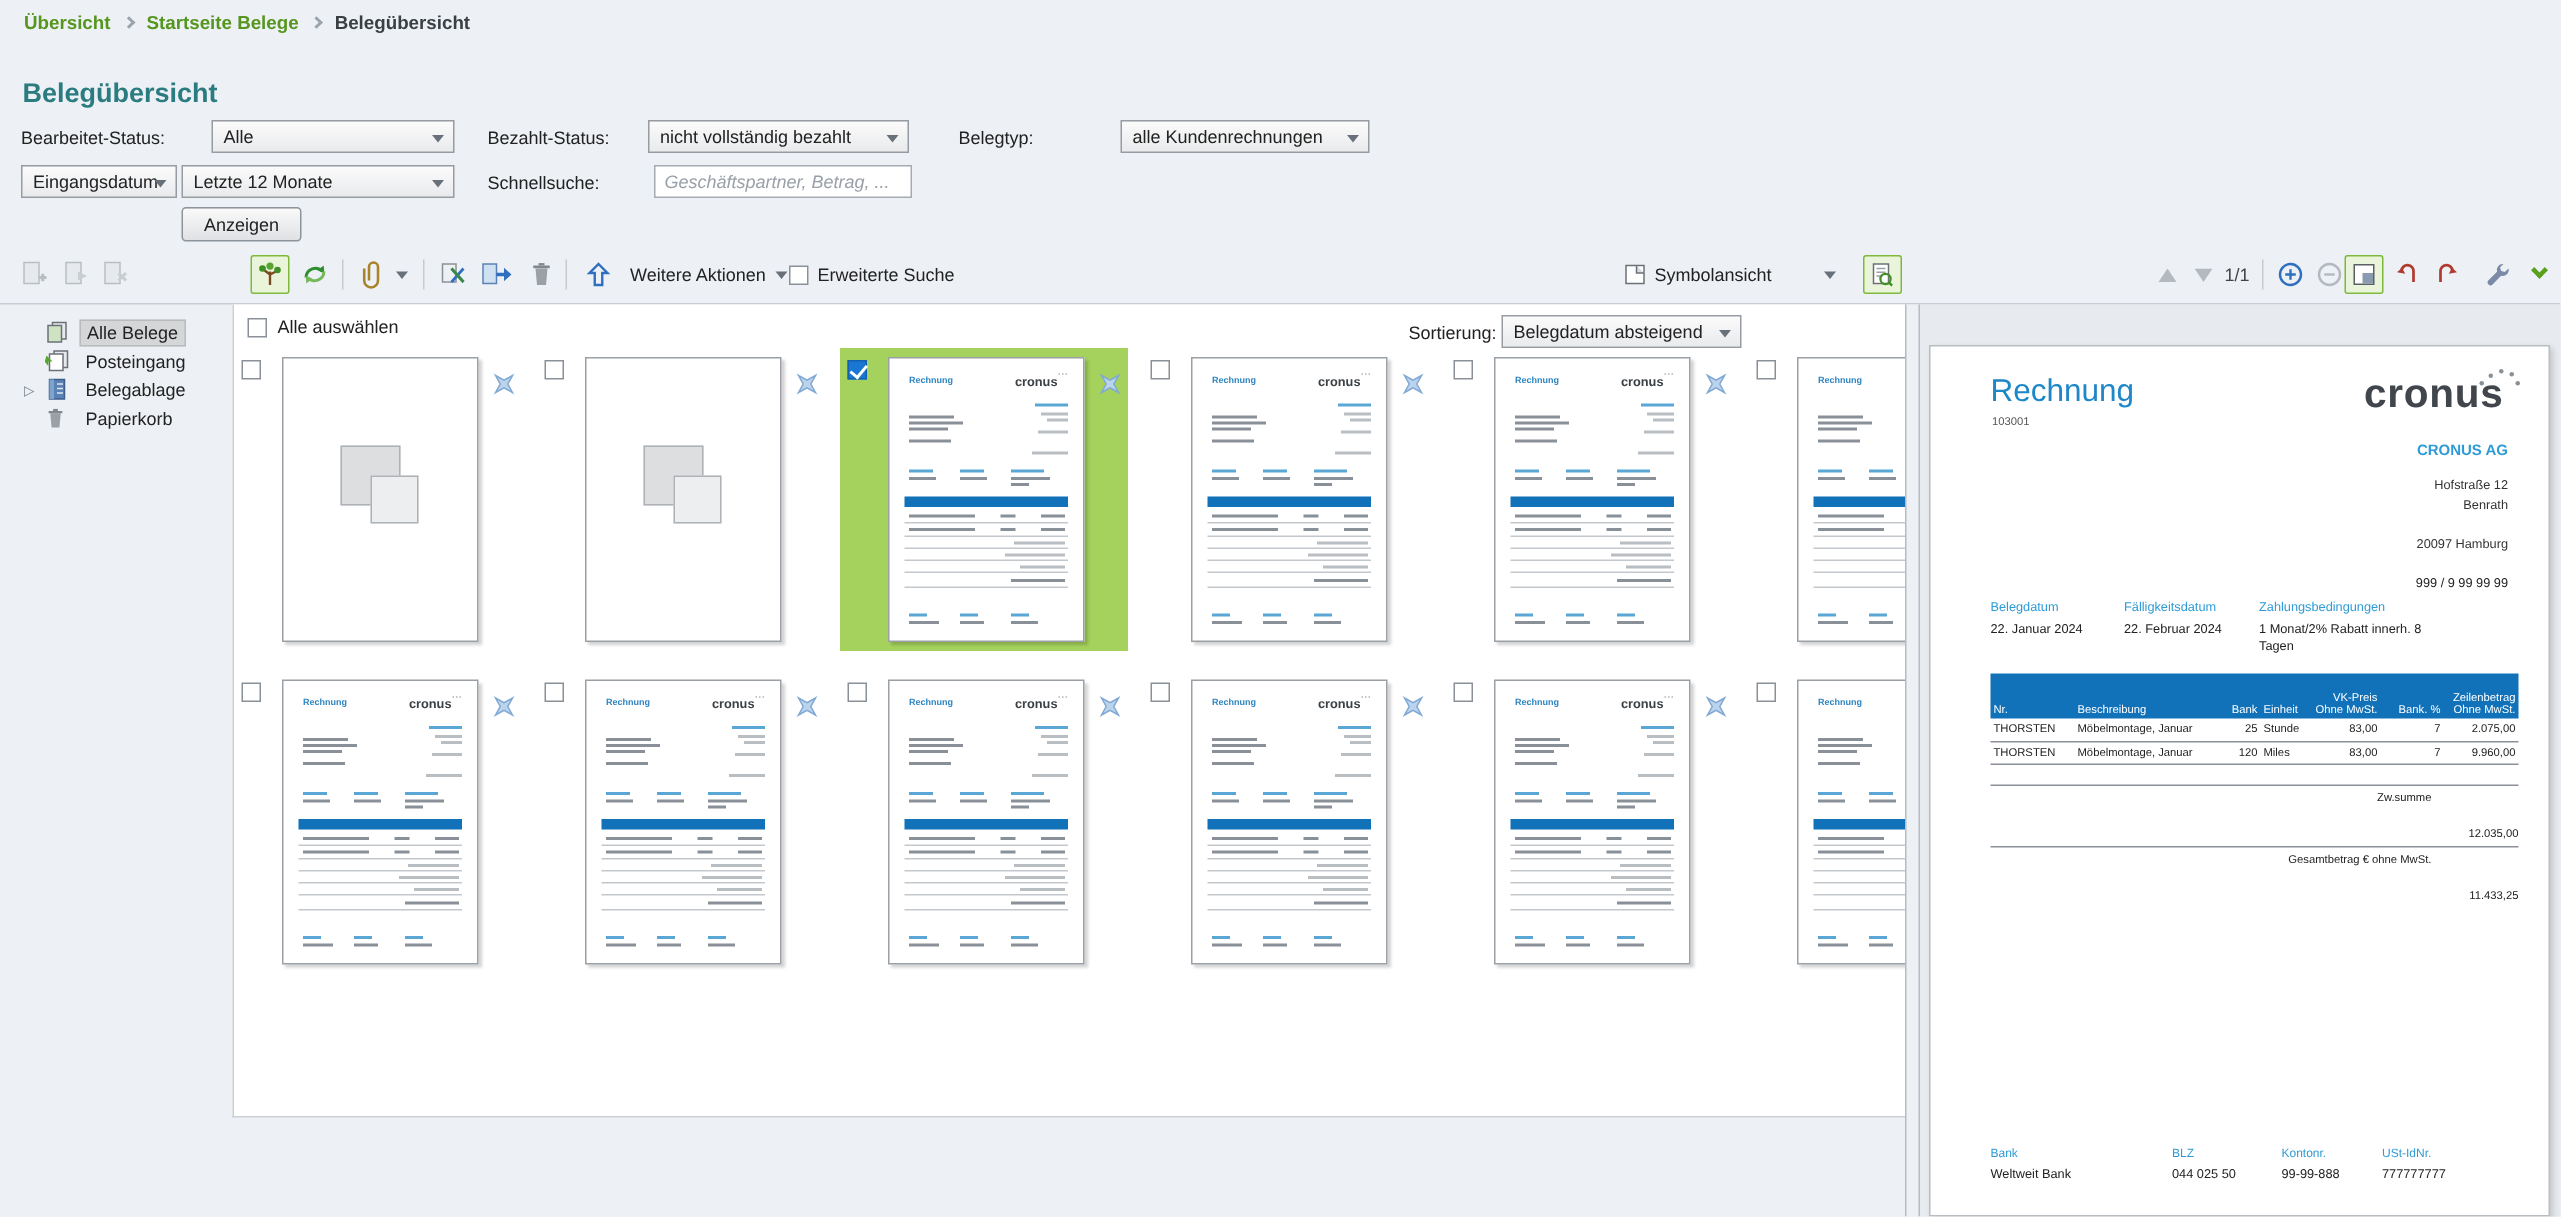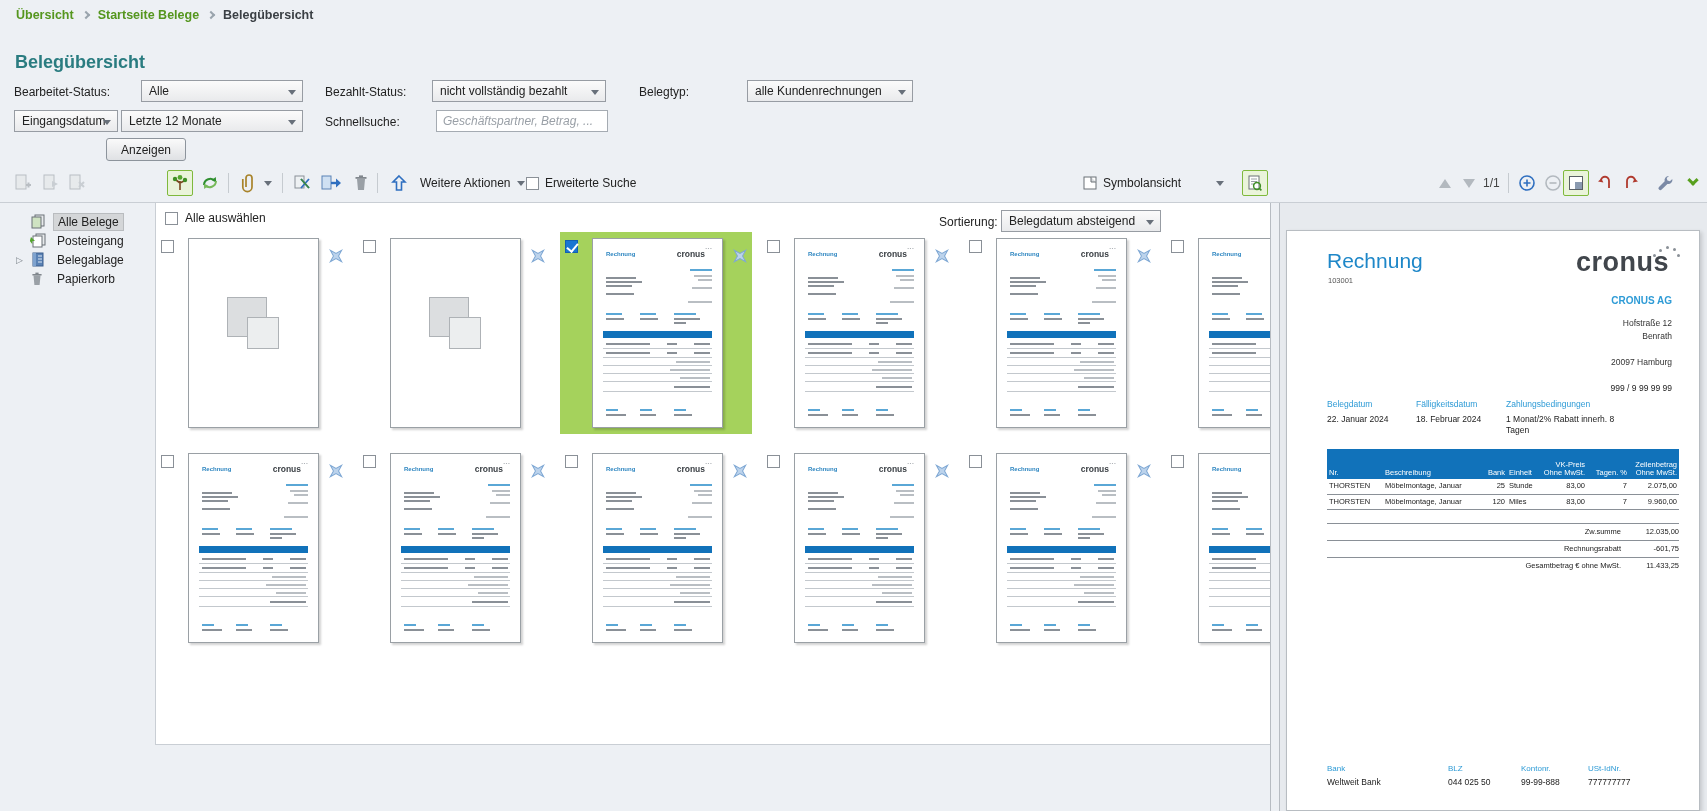--- a/index.html
+++ b/index.html
@@ -89,21 +89,21 @@
   .dcol1 { position:absolute; left:0; width:88px; } .dcol2 { position:absolute; left:89px; width:88px; } .dcol3 { position:absolute; left:179px; width:130px; }
   .p-table { position:absolute; left:40px; top:218px; width:352px; font-size:7.5px; }
   .p-thead { display:grid; grid-template-columns:56px 96px 28px 32px 48px 42px 50px; background:#1172ba; color:#fff; min-height:30px; align-items:end; padding-bottom:2px; }
   .p-thead span { padding:0 2px; line-height:8px; }
   .p-row { display:grid; grid-template-columns:56px 96px 28px 32px 48px 42px 50px; color:#222; border-bottom:1px solid #8a9097; padding:3px 0; align-items:start; }
   .p-row span { padding:0 2px; line-height:8.5px; }
   .ra { text-align:right; }
   .p-totals { position:absolute; left:40px; top:292px; width:352px; font-size:7.5px; color:#222; }
   .t-row { display:flex; justify-content:flex-end; border-top:1px solid #8a9097; padding:3px 0 4px; }
   .t-row .tl { }
-  .t-row .tv { width:58px; text-align:right; }
+  .t-row .tv { width:58px; text-align:right;margin-top:24px; }
   .t-row.final { font-weight:bold; border-bottom:1px solid #8a9097; }
   .t-row.final .tl { margin-right:85px; }
   .p-footer { position:absolute; left:0; top:533px; width:100%; font-size:8px; }
   .p-fcol { position:absolute; top:0; }
   .p-fcol .fl { color:#2e9bd6; margin-bottom:4px; }
   .p-fcol .fv { color:#222; font-size:8.5px; }
 
   .chev { display:inline-block; width:8px; height:8px; border-right:3px solid #58a01e; border-bottom:3px solid #58a01e; transform:rotate(45deg); }
   svg { display:block; }
 </style>
@@ -139,21 +139,21 @@
 <div class="combo" style="left:14px;top:110px;width:104px;">
     <span>Eingangsdatum</span>
     <span class="arr"></span>
   </div>
 <div class="combo" style="left:121px;top:110px;width:182px;">
     <span>Letzte 12 Monate</span>
     <span class="arr"></span>
   </div>
 <span class="flabel" style="left:325px;top:115px;">Schnellsuche:</span>
 <input class="txtinput" style="left: 436px; top: 110px; width: 172px;" placeholder="Geschäftspartner, Betrag, ...">
-<button class="btn" style="left:106px;top:138px;text-align:center;">Anzeigen</button>
+<button class="btn" style="left:121px;top:138px;text-align:center;">Anzeigen</button>
 
 <div class="toolbar">
 
   <span class="tbtn" style="left:10px;">
       <svg width="20" height="20" viewBox="0 0 20 20">
         <rect x="3" y="2" width="10" height="14" fill="#e7eaec" stroke="#b9bec3"></rect>
         <path d="M13 12h5M15.5 9.5v5" stroke="#b9bec3" stroke-width="2"></path>
       </svg>
     </span>
   <span class="tbtn" style="left:38px;">
@@ -891,31 +891,31 @@
         <div>20097 Hamburg</div>
       </div>
     <div class="p-ref">999 / 9 99 99 99</div>
     <div class="p-dlabels">
       <span class="dcol1">Belegdatum</span>
       <span class="dcol2">Fälligkeitsdatum</span>
       <span class="dcol3">Zahlungsbedingungen</span>
     </div>
     <div class="p-dvals">
       <span class="dcol1">22. Januar 2024</span>
-      <span class="dcol2">18. Februar 2024</span>
+      <span class="dcol2">22. Februar 2024</span>
       <span class="dcol3">1 Monat/2% Rabatt innerh. 8 Tagen</span>
     </div>
     <div class="p-table">
       <div class="p-thead">
         <span>Nr.</span>
         <span>Beschreibung</span>
         <span class="ra">Bank</span>
         <span>Einheit</span>
         <span class="ra">VK-Preis Ohne MwSt.</span>
-        <span class="ra">Tagen. %</span>
+        <span class="ra">Bank. %</span>
         <span class="ra">Zeilenbetrag Ohne MwSt.</span>
       </div>
       <div id="tableRows">
           <div class="p-row">
             <span>THORSTEN</span>
             <span>Möbelmontage, Januar</span>
             <span class="ra">25</span>
             <span>Stunde</span>
             <span class="ra">83,00</span>
             <span class="ra">7</span>
@@ -931,24 +931,20 @@
             <span class="ra">9.960,00</span>
           </div>
         </div>
     </div>
     <div class="p-totals" id="totalsRows">
         <div class="t-row">
           <span class="tl">Zw.summe</span>
           <span class="tv">12.035,00</span>
         </div>
         <div class="t-row">
-          <span class="tl">Rechnungsrabatt</span>
-          <span class="tv">-601,75</span>
-        </div>
-        <div class="t-row">
           <span class="tl">Gesamtbetrag € ohne MwSt.</span>
           <span class="tv">11.433,25</span>
         </div>
       </div>
     <div class="p-footer" id="pageFooter">
         <div class="p-fcol" style="left:40px">
           <div class="fl">Bank</div>
           <div class="fv">Weltweit Bank</div>
         </div>
         <div class="p-fcol" style="left:161px">

